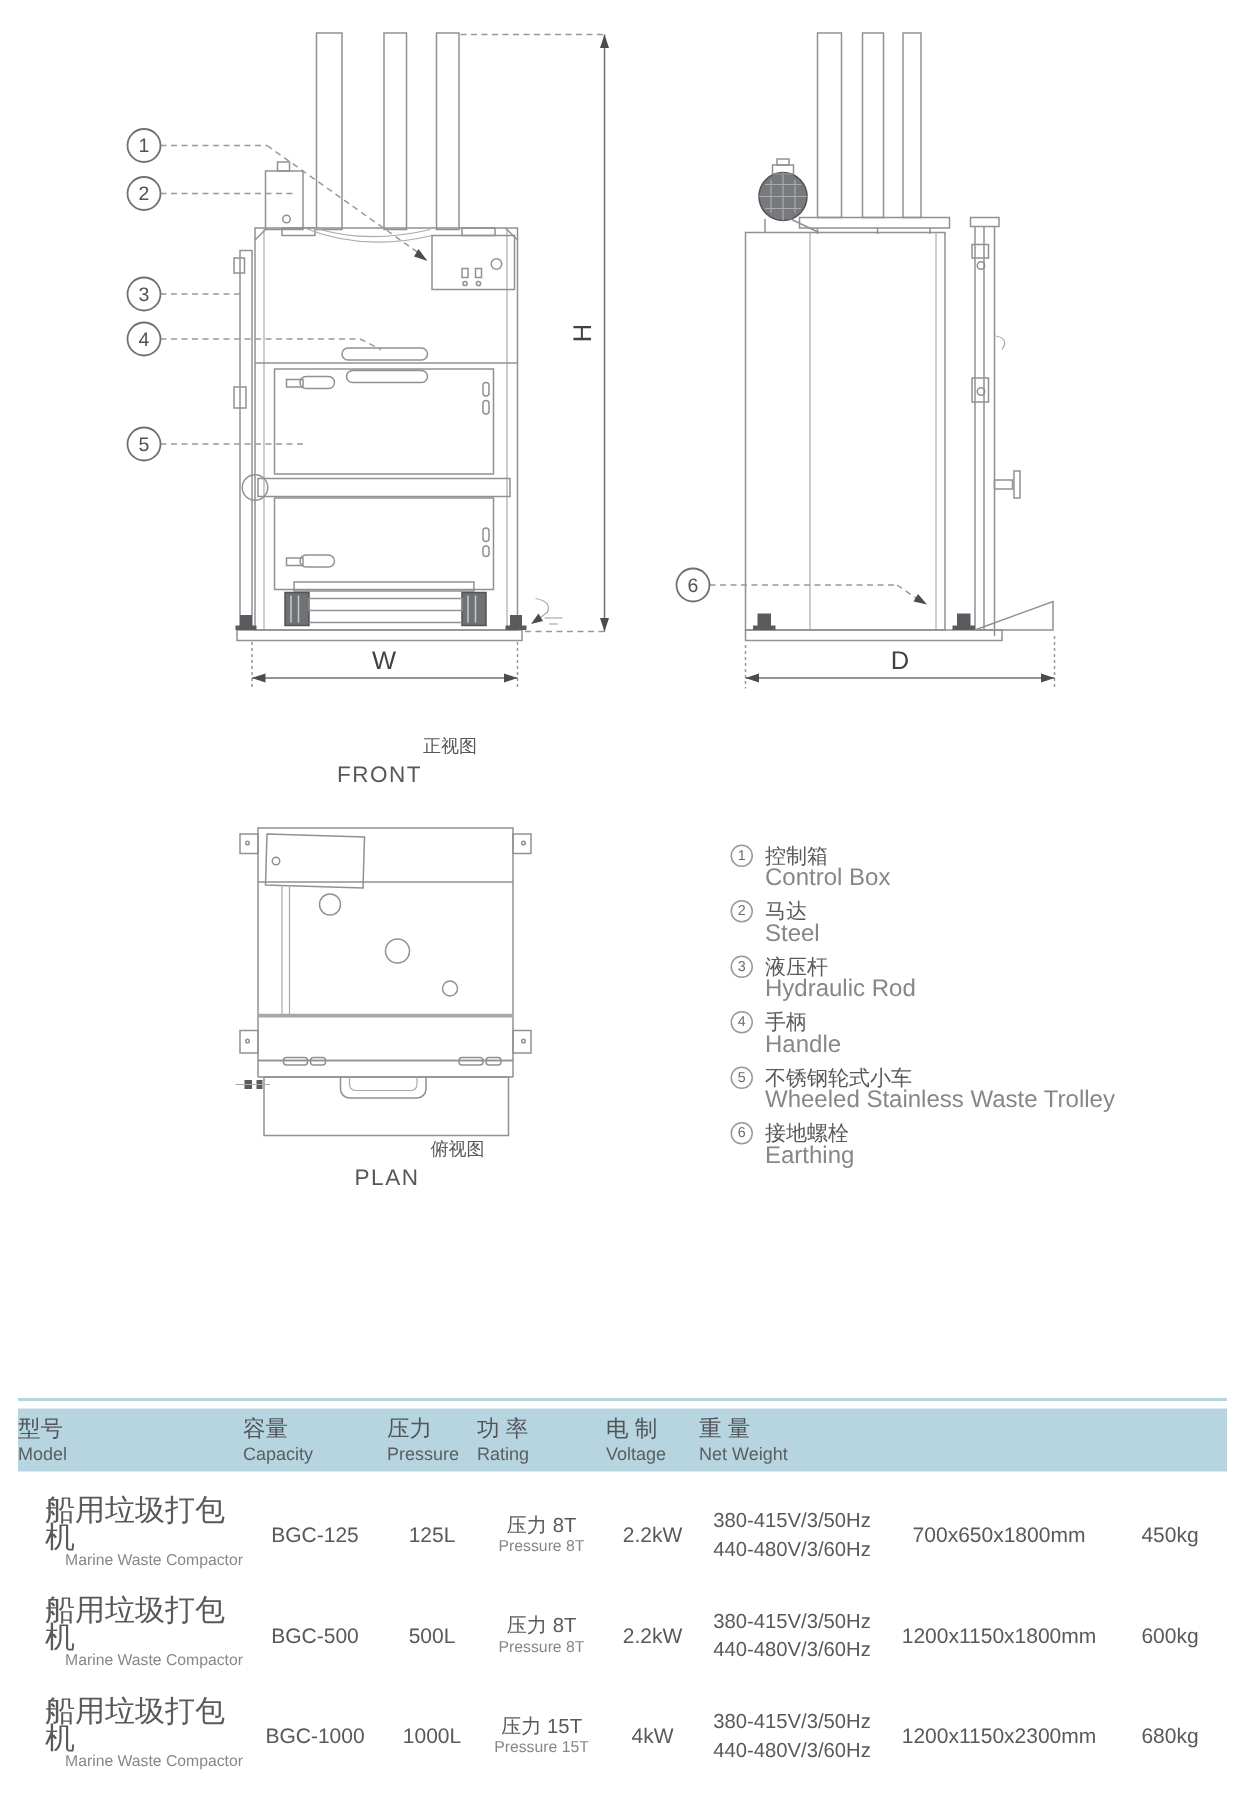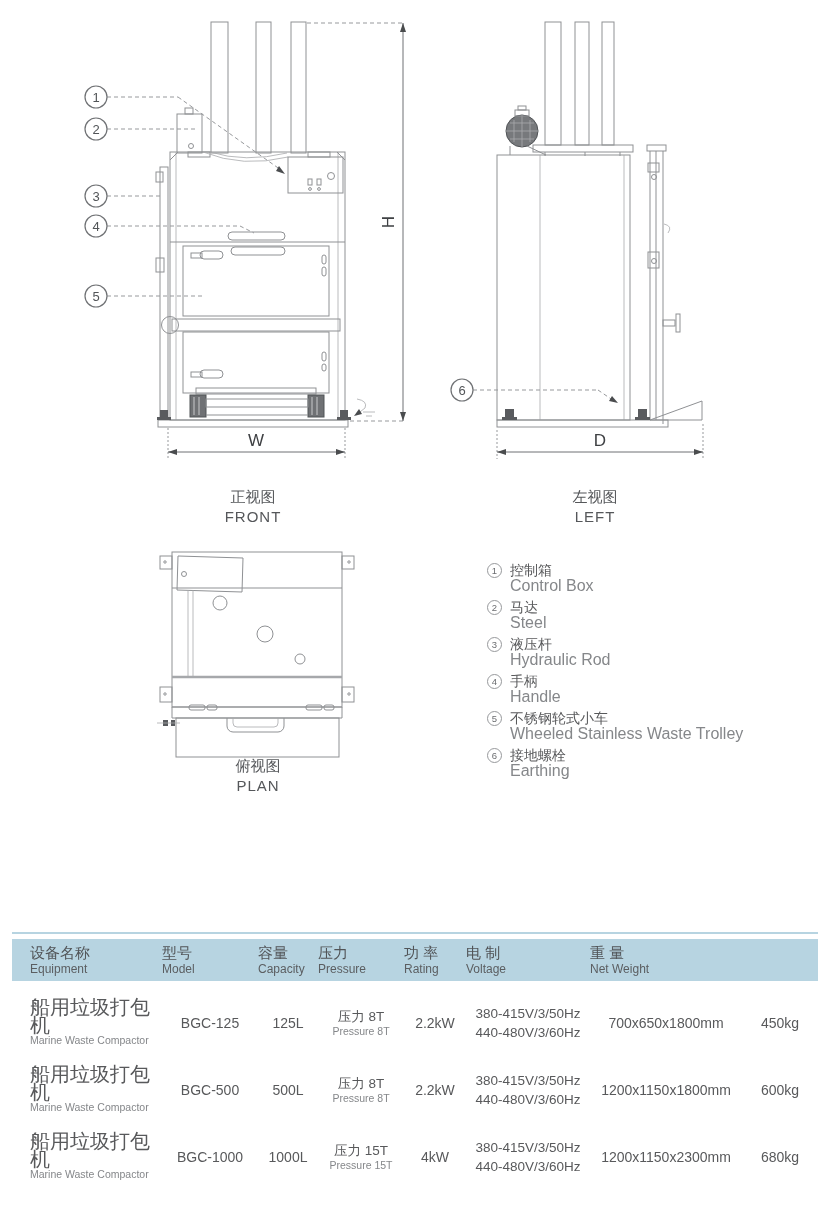--- a/index.html
+++ b/index.html
@@ -18,21 +18,21 @@
   .drawing-svg .dash{fill:none;stroke:#97999c;stroke-width:1;stroke-dasharray:4 3;}
   .drawing-svg .dot{fill:none;stroke:#97999c;stroke-width:1;stroke-dasharray:2 2;}
   .drawing-svg .dim{fill:none;stroke:#6f7174;stroke-width:1;}
   .drawing-svg .arrow{fill:#4a4c4e;stroke:none;}
   .drawing-svg .dark{fill:#595b5e;stroke:none;}
   .drawing-svg .calloutc{fill:#fff;stroke:#6f7174;stroke-width:1.2;}
   .drawing-svg text{stroke:none;}
   .callout-num{font-size:13px;fill:#515457;text-anchor:middle;font-family:"Liberation Sans","DejaVu Sans",sans-serif;}
   .dim-label{font-size:17px;fill:#3f4144;text-anchor:middle;font-family:"Liberation Sans","DejaVu Sans",sans-serif;}
   .view-label{position:absolute;width:130px;text-align:center;color:#55575a;}
-  .vl-zh{font-size:15px;line-height:20px;}
+  .vl-zh{font-size:12px;line-height:20px;text-align:right;}
   .vl-en{font-size:15px;line-height:19px;letter-spacing:1px;}
   .legend{position:absolute;left:487px;top:561px;width:260px;}
   .legend-item{display:flex;align-items:flex-start;margin-bottom:5px;}
   .lg-num{flex:0 0 15px;height:15px;margin:2px 8px 0 0;border:1px solid #97999c;border-radius:50%;
           font-size:9.5px;line-height:13px;text-align:center;color:#6b6d70;}
   .lg-zh{font-size:14px;line-height:18px;color:var(--text);}
   .lg-en{font-size:16px;line-height:14px;color:var(--text-light);}
   .spec-table{position:absolute;left:12px;top:932px;width:806px;}
   .table-top-rule{height:2px;background:var(--header-bg);margin-bottom:5px;}
   .tgrid{display:grid;grid-template-columns:150px 96px 60px 86px 62px 124px 152px 76px;align-items:center;}
@@ -40,21 +40,21 @@
   .th{text-align:left;}
   .th-zh{font-size:15px;color:#515457;line-height:18px;}
   .th-en{font-size:12px;color:#5b5e61;line-height:14px;}
   .th.first,.td.first{text-align:left;padding-left:18px;}
   .tbody{padding-top:8px;}
   .trow{height:67px;}
   .td{text-align:center;color:var(--text);font-size:14px;}
   .td-zh-sub{font-size:13.5px;line-height:17px;color:var(--text);}
   .td-en-sub{font-size:10.5px;line-height:13px;color:var(--text-light);}
   .name-zh{font-size:20px;line-height:18px;color:var(--text);}
-  .name-en{font-size:10.5px;line-height:13px;color:var(--text-light);}
+  .name-en{font-size:10.5px;line-height:13px;color:var(--text-light);text-align:right;}
   .volt{display:inline-block;text-align:left;font-size:13.5px;line-height:19px;color:var(--text);}
 </style>
 </head>
 <body>
 
 <div class="page">
 
   <svg class="drawing-svg" viewBox="0 0 830 830">
 
     <g>
@@ -298,24 +298,20 @@
     <g>
       <circle class="calloutc" cx="462" cy="390" r="11"></circle>
       <text class="callout-num" x="462" y="394.5">6</text>
     </g>
   </svg>
 
   <div class="view-label" style="left:188px;top:487px">
     <div class="vl-zh">正视图</div>
     <div class="vl-en">FRONT</div>
   </div>
-  <div class="view-label" style="left:530px;top:487px">
-    <div class="vl-zh">左视图</div>
-    <div class="vl-en">LEFT</div>
-  </div>
   <div class="view-label" style="left:193px;top:756px">
     <div class="vl-zh">俯视图</div>
     <div class="vl-en">PLAN</div>
   </div>
 
   <div class="legend">
     <div class="legend-item">
       <span class="lg-num">1</span>
       <div class="lg-text">
         <div class="lg-zh">控制箱</div>
@@ -355,24 +351,20 @@
       <div class="lg-text">
         <div class="lg-zh">接地螺栓</div>
         <div class="lg-en">Earthing</div>
       </div>
     </div>
   </div>
 
   <div class="spec-table">
     <div class="table-top-rule"></div>
     <div class="tgrid thead">
-      <div class="th first">
-        <div class="th-zh">设备名称</div>
-        <div class="th-en">Equipment</div>
-      </div>
       <div class="th">
         <div class="th-zh">型号</div>
         <div class="th-en">Model</div>
       </div>
       <div class="th">
         <div class="th-zh">容量</div>
         <div class="th-en">Capacity</div>
       </div>
       <div class="th">
         <div class="th-zh">压力</div>

